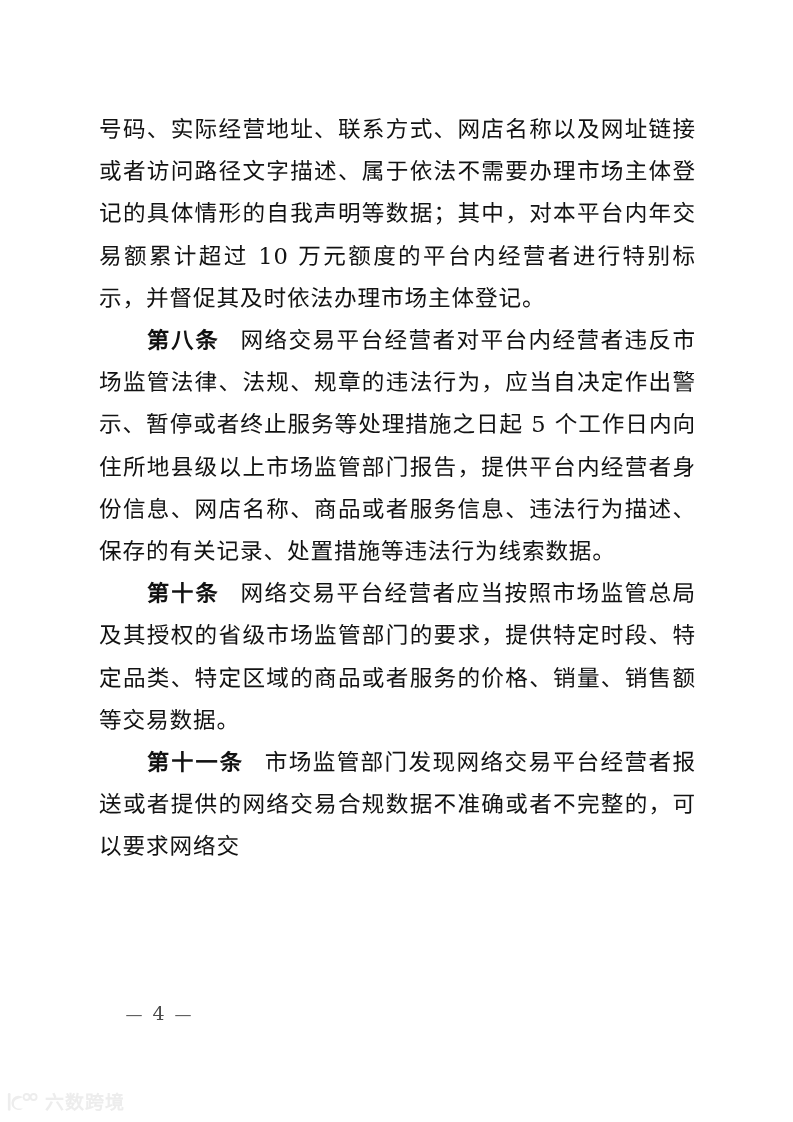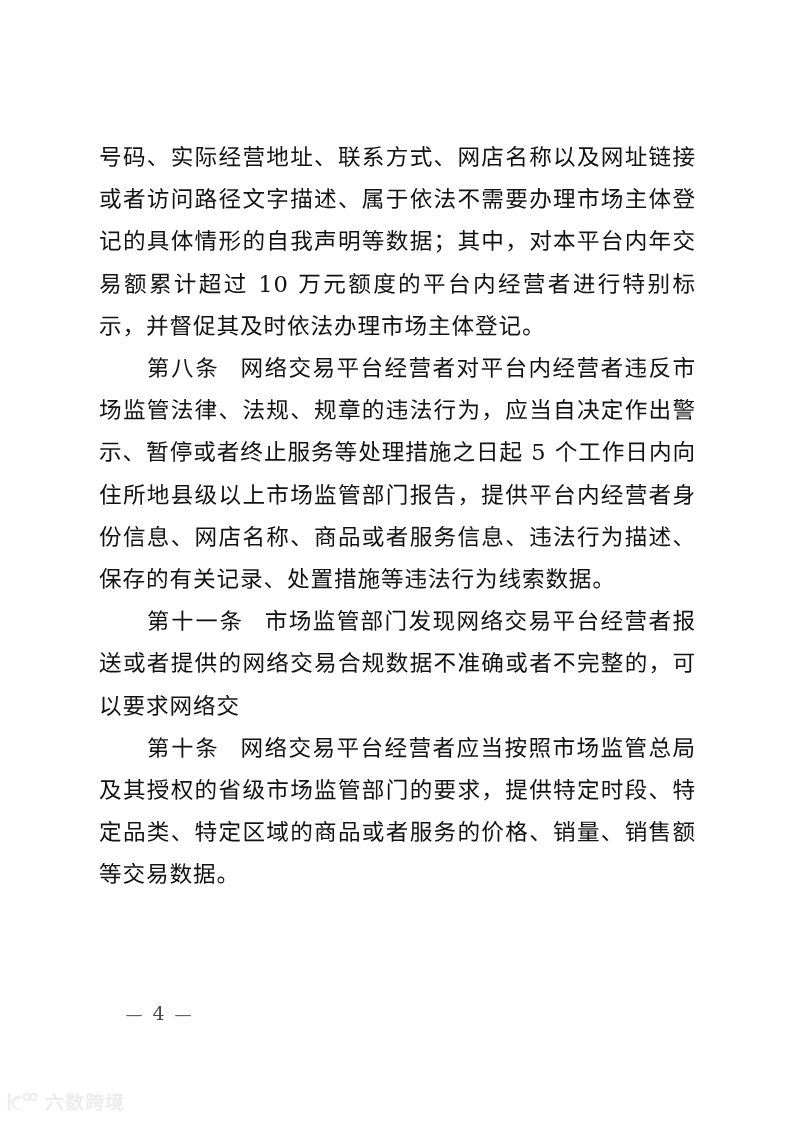--- a/index.html
+++ b/index.html
@@ -21,42 +21,42 @@
   .page {
     position: absolute;
     inset: 0;
     background: #ffffff;
   }
 
   
   .text-body {
     position: absolute;
     left: 99px;
-    top: 136px;
+    top: 108px;
     width: 597px;
   }
 
   .para {
     margin: 0 0 0 0;
     font-size: 22.6px;
     line-height: 42.2px;
     text-align: justify;
     text-justify: inter-ideograph;
     letter-spacing: 0.9px;
     color: #121212;
     font-family: "DejaVu Serif", "Liberation Serif", serif;
     text-indent: 0;
   }
 
   .para.indent {
     text-indent: 48px;
   }
 
   .article-label {
-    font-weight: normal;
+    font-weight: bold;
     letter-spacing: 1.6px;
     font-family: "DejaVu Sans", "Liberation Sans", sans-serif;
     font-size: 22.2px;
   }
 
   .gap {
     display: inline-block;
     width: 20px;
   }
 
@@ -115,25 +115,25 @@
     <p class="para">
       <span>号码、实际经营地址、联系方式、网店名称以及网址链接或者访问路径文字描述、属于依法不需要办理市场主体登记的具体情形的自我声明等数据；其中，对本平台内年交易额累计超过 10 万元额度的平台内经营者进行特别标示，并督促其及时依法办理市场主体登记。</span>
     </p>
 
     <p class="para indent">
       <span class="article-label">第八条</span><span class="gap"></span><span>网络交易平台经营者对平台内经营者违反市场监管法律、法规、规章的违法行为，应当自决定作出警示、暂停或者终止服务等处理措施之日起 5 个工作日内向住所地县级以上市场监管部门报告，提供平台内经营者身份信息、网店名称、商品或者服务信息、违法行为描述、保存的有关记录、处置措施等违法行为线索数据。</span>
     </p>
 
 
     <p class="para indent">
-      <span class="article-label">第十一条</span><span class="gap"></span><span>市场监管部门发现网络交易平台经营者报送或者提供的网络交易合规数据不准确或者不完整的，可以要求网络交</span>
+      <span class="article-label">第十条</span><span class="gap"></span><span>网络交易平台经营者应当按照市场监管总局及其授权的省级市场监管部门的要求，提供特定时段、特定品类、特定区域的商品或者服务的价格、销量、销售额等交易数据。</span>
     </p>
 
     <p class="para indent">
-      <span class="article-label">第十条</span><span class="gap"></span><span>网络交易平台经营者应当按照市场监管总局及其授权的省级市场监管部门的要求，提供特定时段、特定品类、特定区域的商品或者服务的价格、销量、销售额等交易数据。</span>
+      <span class="article-label">第十一条</span><span class="gap"></span><span>市场监管部门发现网络交易平台经营者报送或者提供的网络交易合规数据不准确或者不完整的，可以要求网络交</span>
     </p>
 
   </div>
 
   <div class="page-number">
     <span class="dash">—</span><span>4</span><span class="dash">—</span>
   </div>
 
   <div class="watermark">
     <svg class="wm-logo" viewBox="0 0 34 24" aria-hidden="true">

